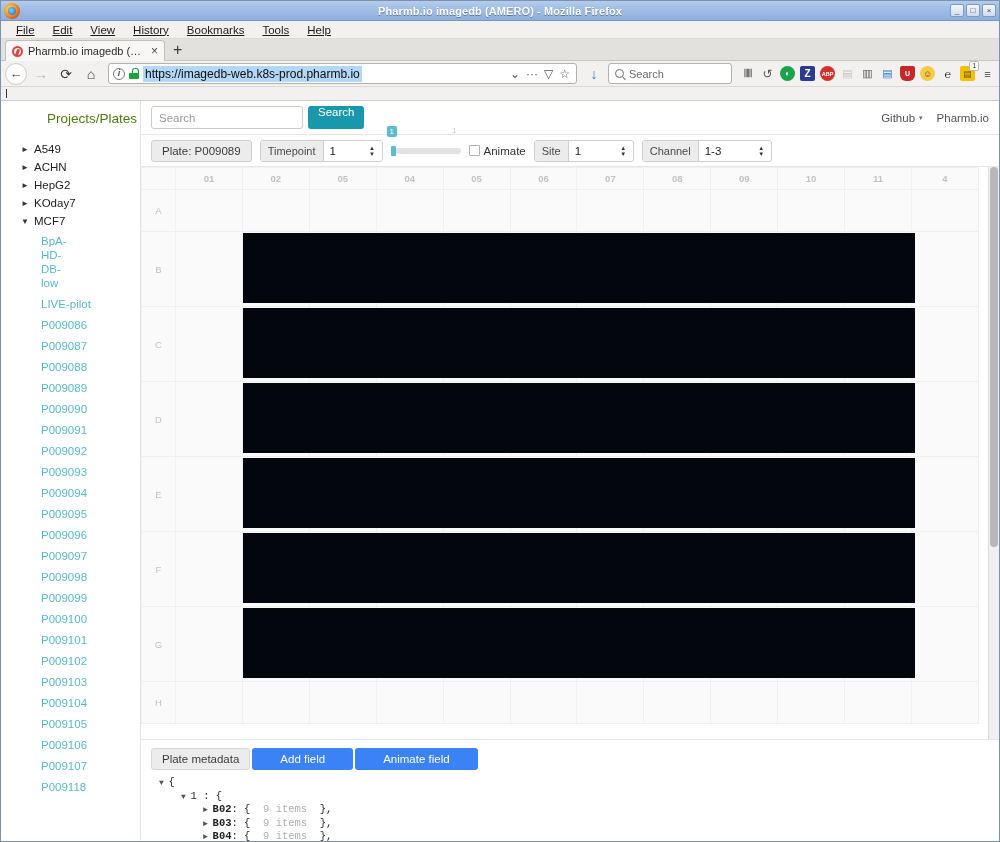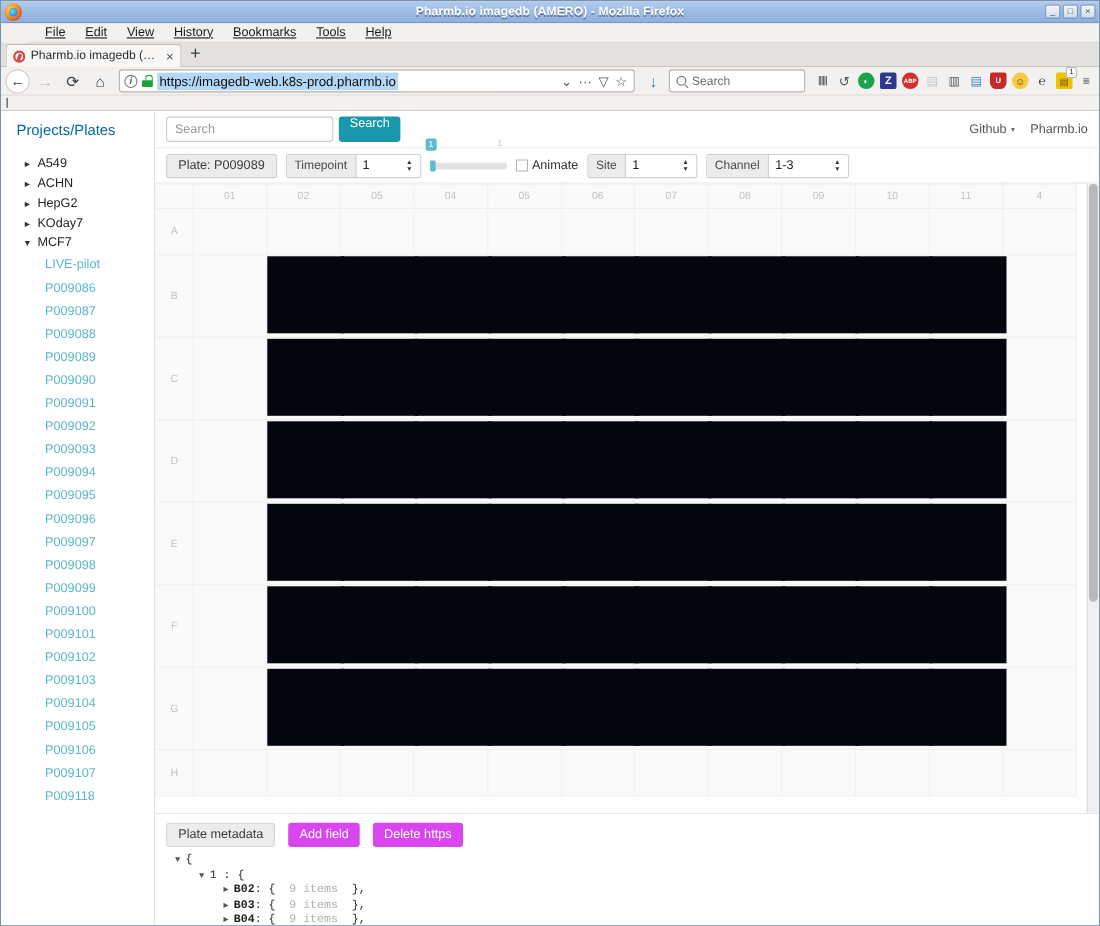--- a/index.html
+++ b/index.html
@@ -28,21 +28,21 @@
     border-radius:50%; background: radial-gradient(circle at 40% 40%, #7fd0f5 0%, #2a7fc4 80%); }
   .tb-title { position:absolute; left:0; right:0; text-align:center; font-size:11px;
     color:#ffffff; text-shadow: 0 1px 0 rgba(0,0,0,.35); font-weight:bold; letter-spacing:.1px;
     pointer-events:none; }
   .tb-btns { margin-left:auto; display:flex; gap:2px; padding-right:3px; z-index:2; }
   .tb-btn { width:14px; height:13px; border:1px solid #7e99bf; border-radius:2px;
     background: linear-gradient(to bottom,#f4f7fb,#cfdcee); color:#3b4a5e;
     font-size:8px; line-height:11px; text-align:center; }
 
   .menubar { height:18px; flex:0 0 18px; background:#f2f1f0; display:flex; align-items:center;
-             padding-left:6px; gap:0; border-bottom:1px solid #dedad6;margin-left:25px; }
+             padding-left:6px; gap:0; border-bottom:1px solid #dedad6; }
   .menu-item { padding:1px 9px; font-size:11.5px; color:#1a1a1a; }
   .menu-item u { text-decoration: underline; }
 
   .tabstrip { height:22px; flex:0 0 22px; background:#e3e1de; display:flex; align-items:flex-end;
               padding-left:4px; border-bottom:1px solid #c9c5c1; }
   .tab { height:21px; background:#f8f7f6; border:1px solid #c2beb9; border-bottom:none;
          border-radius:4px 4px 0 0; display:flex; align-items:center; gap:5px;
          padding:0 6px; min-width:140px; position:relative; top:1px; }
   .tab .favicon { width:11px; height:11px; border-radius:50%; border:2px solid #d94545;
          position:relative; flex:0 0 11px; }
@@ -84,21 +84,21 @@
 
   .bookmarkbar { height:14px; flex:0 0 14px; background:#f2f1f0; border-bottom:1px solid #cfcbc7;
                  display:flex; align-items:center; padding-left:5px; }
   .bm-caret { width:1px; height:9px; background:#3a3a3a; }
 
   
   .page { flex:1 1 auto; display:flex; background:#ffffff; overflow:hidden; position:relative; }
 
   .sidebar { width:140px; flex:0 0 140px; background:#ffffff; border-right:1px solid #e3e3e3;
              overflow:hidden; padding-top:10px; }
-  .sb-title { font-size:13.5px; color:#0369a1; padding:0 0 14px 14px; }
+  .sb-title { font-size:13.5px; color:#4d7c0f; padding:0 0 14px 14px;margin-left:32px; }
   .tree-node { display:flex; align-items:center; gap:5px; padding:3px 0 3px 20px; font-size:11.5px;
                color:#222; }
   .caret { font-size:8px; color:#333; width:8px; flex:0 0 8px; }
   .leaf { padding:3.5px 0 3.5px 40px; font-size:11.5px; color:#5bb8c9; line-height:14px; }
 
   .content { flex:1 1 auto; display:flex; flex-direction:column; overflow:hidden; position:relative; }
 
   .topbar { height:34px; flex:0 0 34px; display:flex; align-items:center; padding:0 10px;
             border-bottom:1px solid #e6e6e6; background:#fff; }
   .s-input { width:152px; height:23px; border:1px solid #ccc; border-radius:3px; background:#fff;
@@ -127,38 +127,38 @@
                  border-radius:1px; }
   .slider-tip { position:absolute; left:-4px; top:-14px; background:#5bbccd; color:#fff;
                 font-size:8px; border-radius:2px; padding:1px 3px; line-height:9px; }
   .slider-max { position:absolute; right:4px; top:-14px; color:#c9c9c9; font-size:8px; line-height:9px; }
   .animchk { display:flex; align-items:center; gap:4px; font-size:11.5px; color:#333; }
   .chkbox { width:11px; height:11px; border:1px solid #b3b3b3; background:#fff; border-radius:1px; }
 
   .gridarea { flex:1 1 auto; overflow:hidden; position:relative; background:#fff; }
   table.plate { border-collapse:collapse; table-layout:fixed; width:838px; }
   table.plate td, table.plate th { border:1px solid #f0f0f0; background:#fafafa; padding:0; }
-  th.colh { height:22px; font-size:9.5px; color:#c2c2c2; font-weight:normal; }
+  th.colh { height:22px; font-size:9.5px; color:#c2c2c2; font-weight:bold; }
   td.rowh { width:34px; font-size:9.5px; color:#c2c2c2; text-align:center; }
   td.cell { width:74px; height:75px; text-align:center; vertical-align:middle; }
   td.cell.empty { height:42px; }
   .well { width:70px; height:70px; display:inline-block; background:#03070d; }
 
   .vscroll { position:absolute; right:0; top:0; width:11px; height:100%; background:#f0f0f0;
              border-left:1px solid #dcdcdc; }
   .vthumb { position:absolute; top:0; left:1px; width:8px; height:380px; background:#b8b8b8;
             border-radius:4px; }
 
   .metapanel { flex:0 0 auto; height:102px; border-top:1px solid #e6e6e6; background:#fff;
                padding:8px 10px 0 10px; overflow:hidden; }
-  .mbtns { display:flex; align-items:center; gap:12px; margin-bottom:6px; }
+  .mbtns { display:flex; align-items:center; gap:2px; margin-bottom:6px; }
   .mbtn-gray { background:#ececec; border:1px solid #d8d8d8; color:#3c3c3c; font-size:11.5px;
                border-radius:3px; padding:4px 10px; }
-  .mbtn-teal { background:#d946ef; color:#fff; border:none; font-size:11.5px; border-radius:3px;
-               padding:5px 10px; }
+  .mbtn-teal { background:#3b82f6; color:#fff; border:none; font-size:11.5px; border-radius:3px;
+               padding:5px 28px; }
   .json { font-family:"Liberation Mono", monospace; font-size:10.5px; color:#2b2b2b; line-height:13.5px; }
   .jrow { display:flex; align-items:center; white-space:pre; }
   .jcaret { color:#555; font-size:8px; }
   .jkey { font-weight:bold; color:#1f1f1f; }
   .jcount { color:#b0b0b0; }
 </style>
 </head>
 <body>
 
 <div id="browser">
@@ -256,20 +256,21 @@
       <div class="tree-node">
         <span class="caret">►</span>
         <span>KOday7</span>
       </div>
       <div class="tree-node">
         <span class="caret">▼</span>
         <span>MCF7</span>
       </div>
 
       <div id="plate-list">
+          <div class="leaf" style="white-space: normal; width: 68px;">BpA-HD-DB-low</div>
           <div class="leaf">LIVE-pilot</div>
           <div class="leaf">P009086</div>
           <div class="leaf">P009087</div>
           <div class="leaf">P009088</div>
           <div class="leaf">P009089</div>
           <div class="leaf">P009090</div>
           <div class="leaf">P009091</div>
           <div class="leaf">P009092</div>
           <div class="leaf">P009093</div>
           <div class="leaf">P009094</div>
@@ -493,21 +494,21 @@
         </table>
         <div class="vscroll">
           <div class="vthumb"></div>
         </div>
       </div>
 
       <div class="metapanel">
         <div class="mbtns">
           <div class="mbtn-gray">Plate metadata</div>
           <div class="mbtn-teal">Add field</div>
-          <div class="mbtn-teal">Delete https</div>
+          <div class="mbtn-teal">Animate field</div>
         </div>
         <div class="json" id="json-tree">
             <div class="jrow" style="padding-left: 8px;"><span class="jcaret">▼ </span><span>{</span></div>
             <div class="jrow" style="padding-left: 30px;"><span class="jcaret">▼ </span><span>1 : {</span></div>
             <div class="jrow" style="padding-left: 52px;"><span class="jcaret">► </span><span class="jkey">B02</span><span>: {</span><span class="jcount">  9 items  </span><span>},</span></div>
             <div class="jrow" style="padding-left: 52px;"><span class="jcaret">► </span><span class="jkey">B03</span><span>: {</span><span class="jcount">  9 items  </span><span>},</span></div>
             <div class="jrow" style="padding-left: 52px;"><span class="jcaret">► </span><span class="jkey">B04</span><span>: {</span><span class="jcount">  9 items  </span><span>},</span></div>
           </div>
       </div>
 

